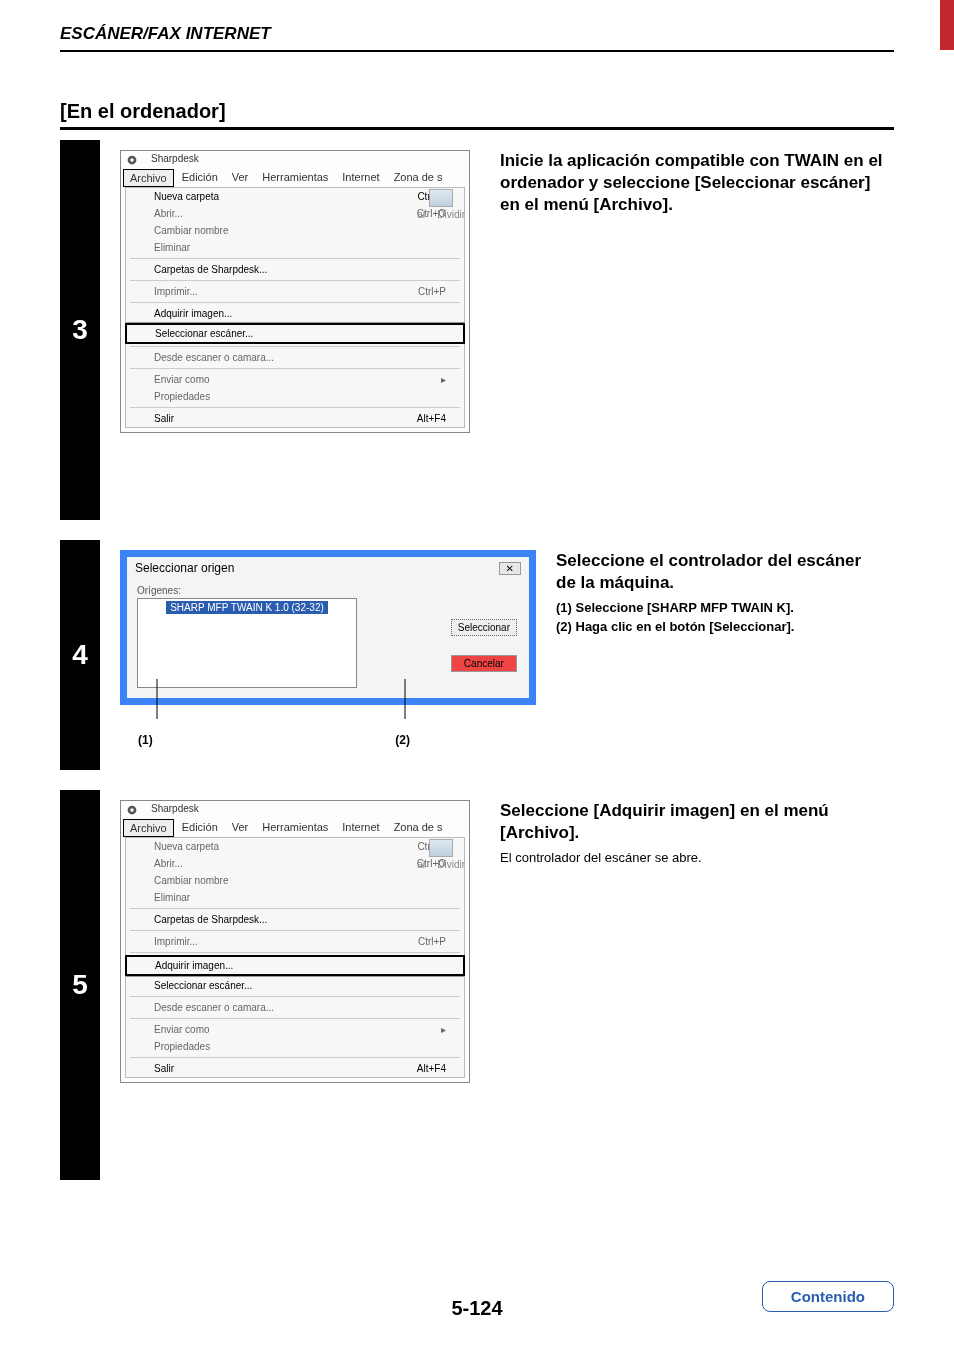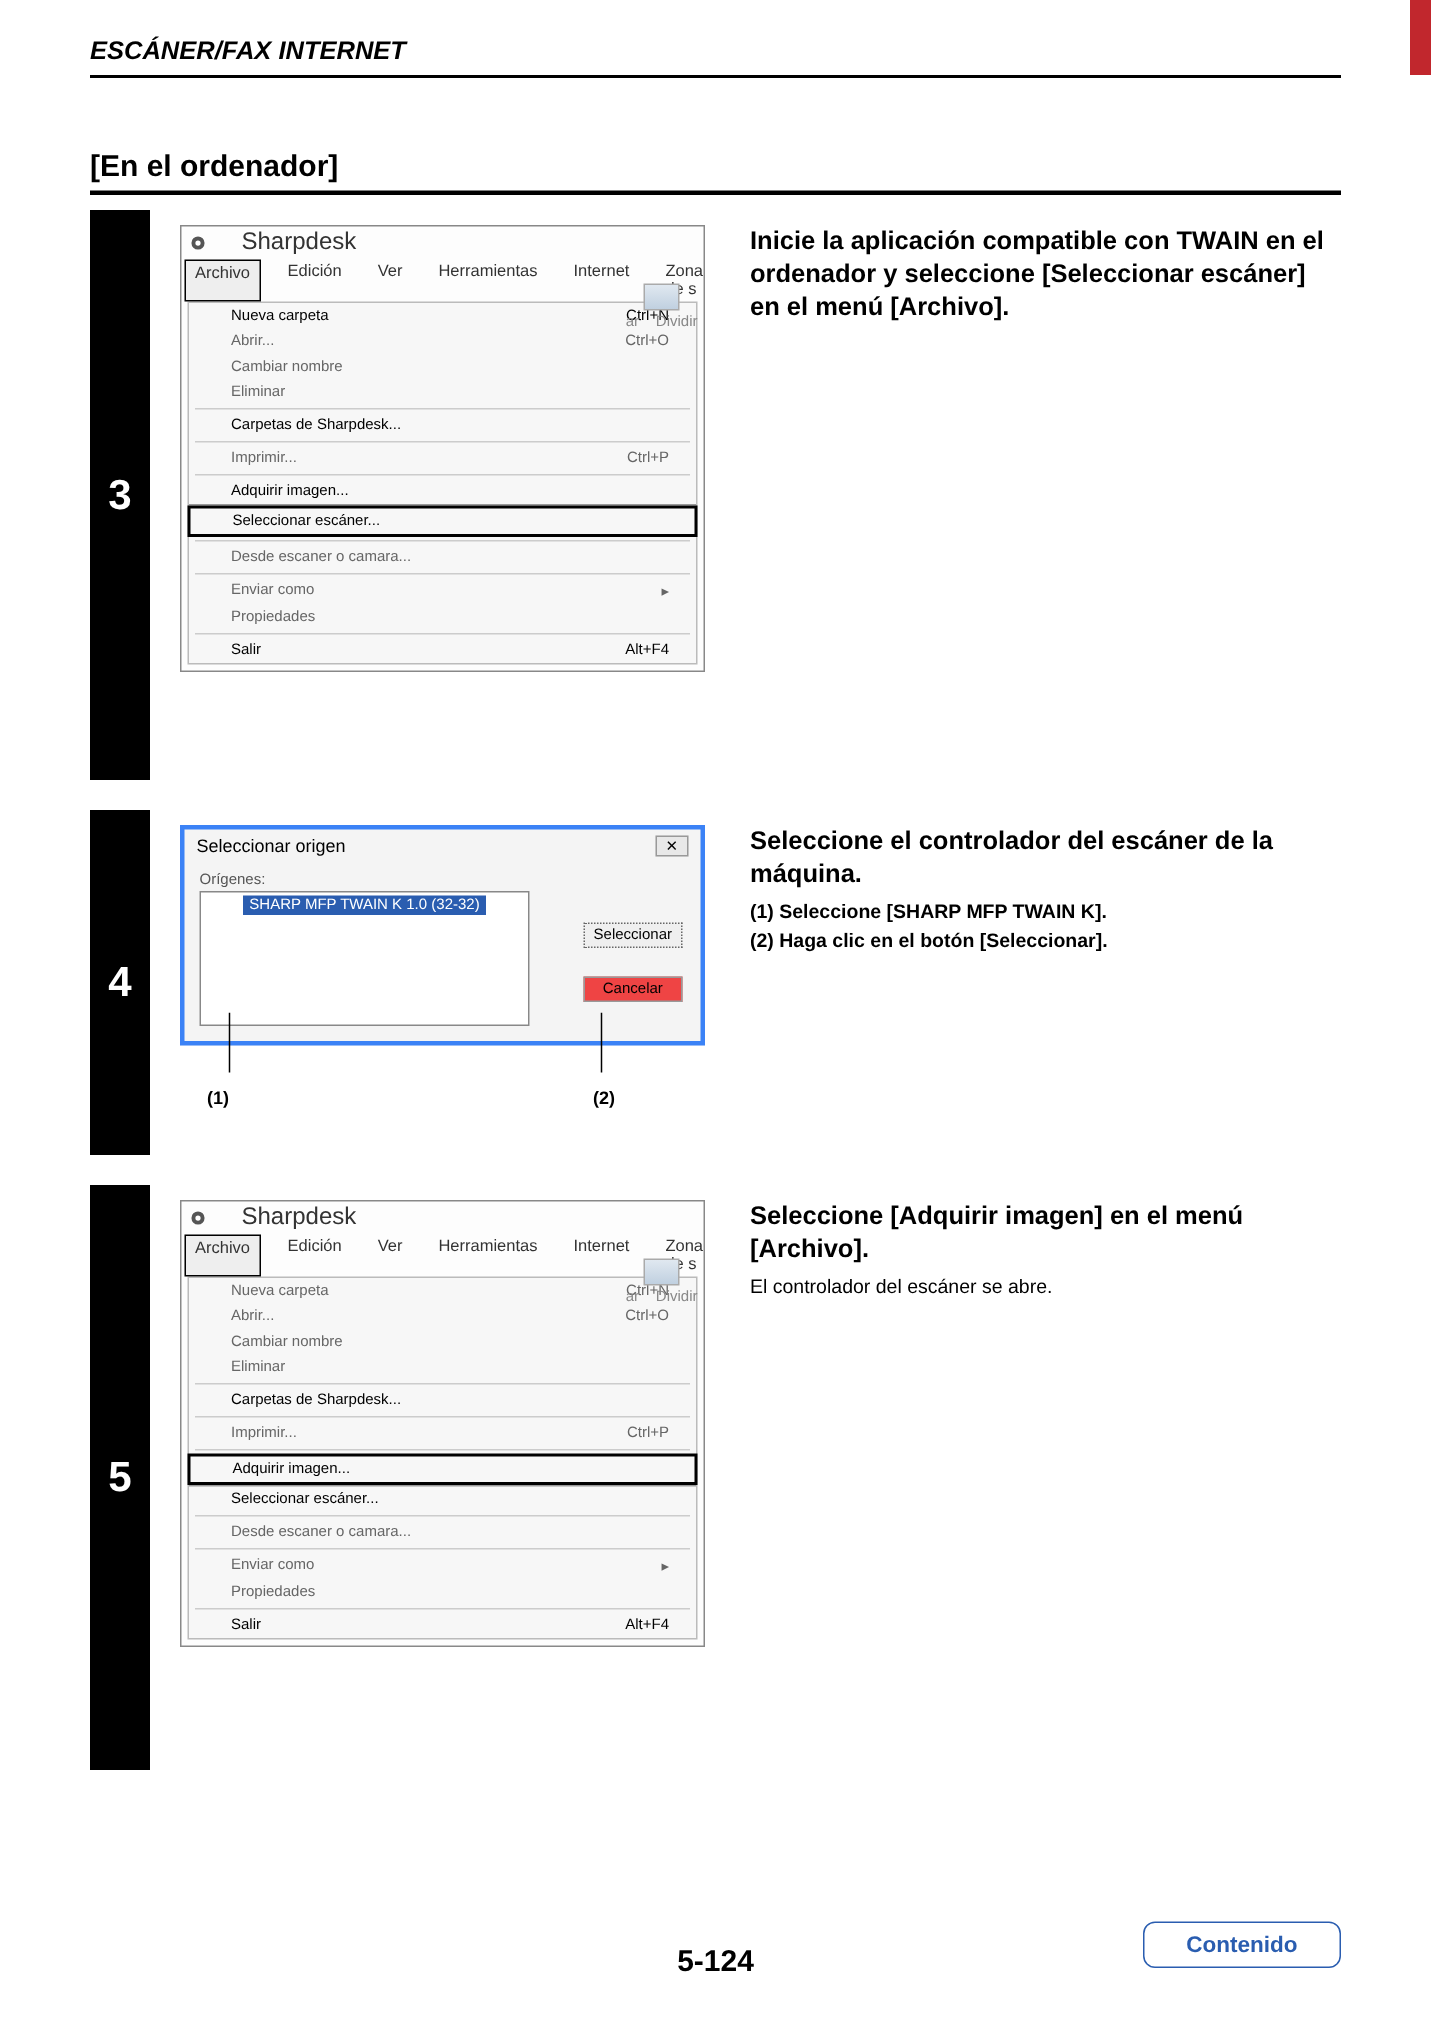--- a/index.html
+++ b/index.html
@@ -66,34 +66,35 @@
   
   .win {
     border: 1px solid #888;
     background: #fdfdfd;
     width: 350px;
     font-size: 12px;
     color: #333;
   }
   .win-title {
     display: flex;
-    align-items: center;
-    gap: 22px;
+    align-items: flex-start;
+    gap: 12px;
     padding: 2px 4px;
-    font-size: 16px;
+    font-size: 10px;
   }
   .win-title .gear {
     width: 14px; height: 14px;
     display: inline-block;
   }
   .menubar {
     display: flex;
-    gap: 12px;
+    gap: 2px;
     padding: 0 2px;
     font-size: 11px;
+    text-align: center;
   }
   .menubar span { padding: 2px 6px; }
   .menubar .sel { border: 1px solid #000; background: #eee; }
   .dropdown {
     border: 1px solid #bbb;
     margin: 0 4px 4px 4px;
     background: #f7f7f7;
     font-size: 10px;
   }
   .dropdown .row {
@@ -109,22 +110,22 @@
     position: absolute;
     right: 4px; top: 38px;
     font-size: 10px;
     color: #888;
     text-align: center;
   }
   .toolbar-frag .ico { width: 24px; height: 18px; background: linear-gradient(#e0e8f0,#c0d0e0); border:1px solid #aaa; margin: 0 auto 2px; }
 
   
   .dlg {
-    width: 350px;
-    border: 3px solid #3b82f6;
+    width: 416px;
+    border: 7px solid #3b82f6;
     background: #f4f4f4;
     font-size: 11px;
     position: relative;
   }
   .dlg-title { padding: 4px 8px; font-size: 12px; display:flex; justify-content:space-between; align-items:center;}
   .dlg-close { border:1px solid #999; background:#e8e8e8; padding:0 6px; font-size:10px;}
   .dlg-body { padding: 6px 10px 10px; position: relative; }
   .dlg-label { font-size: 10px; color: #555; margin-bottom: 2px; }
   .dlg-list {
     border: 1px solid #888;

